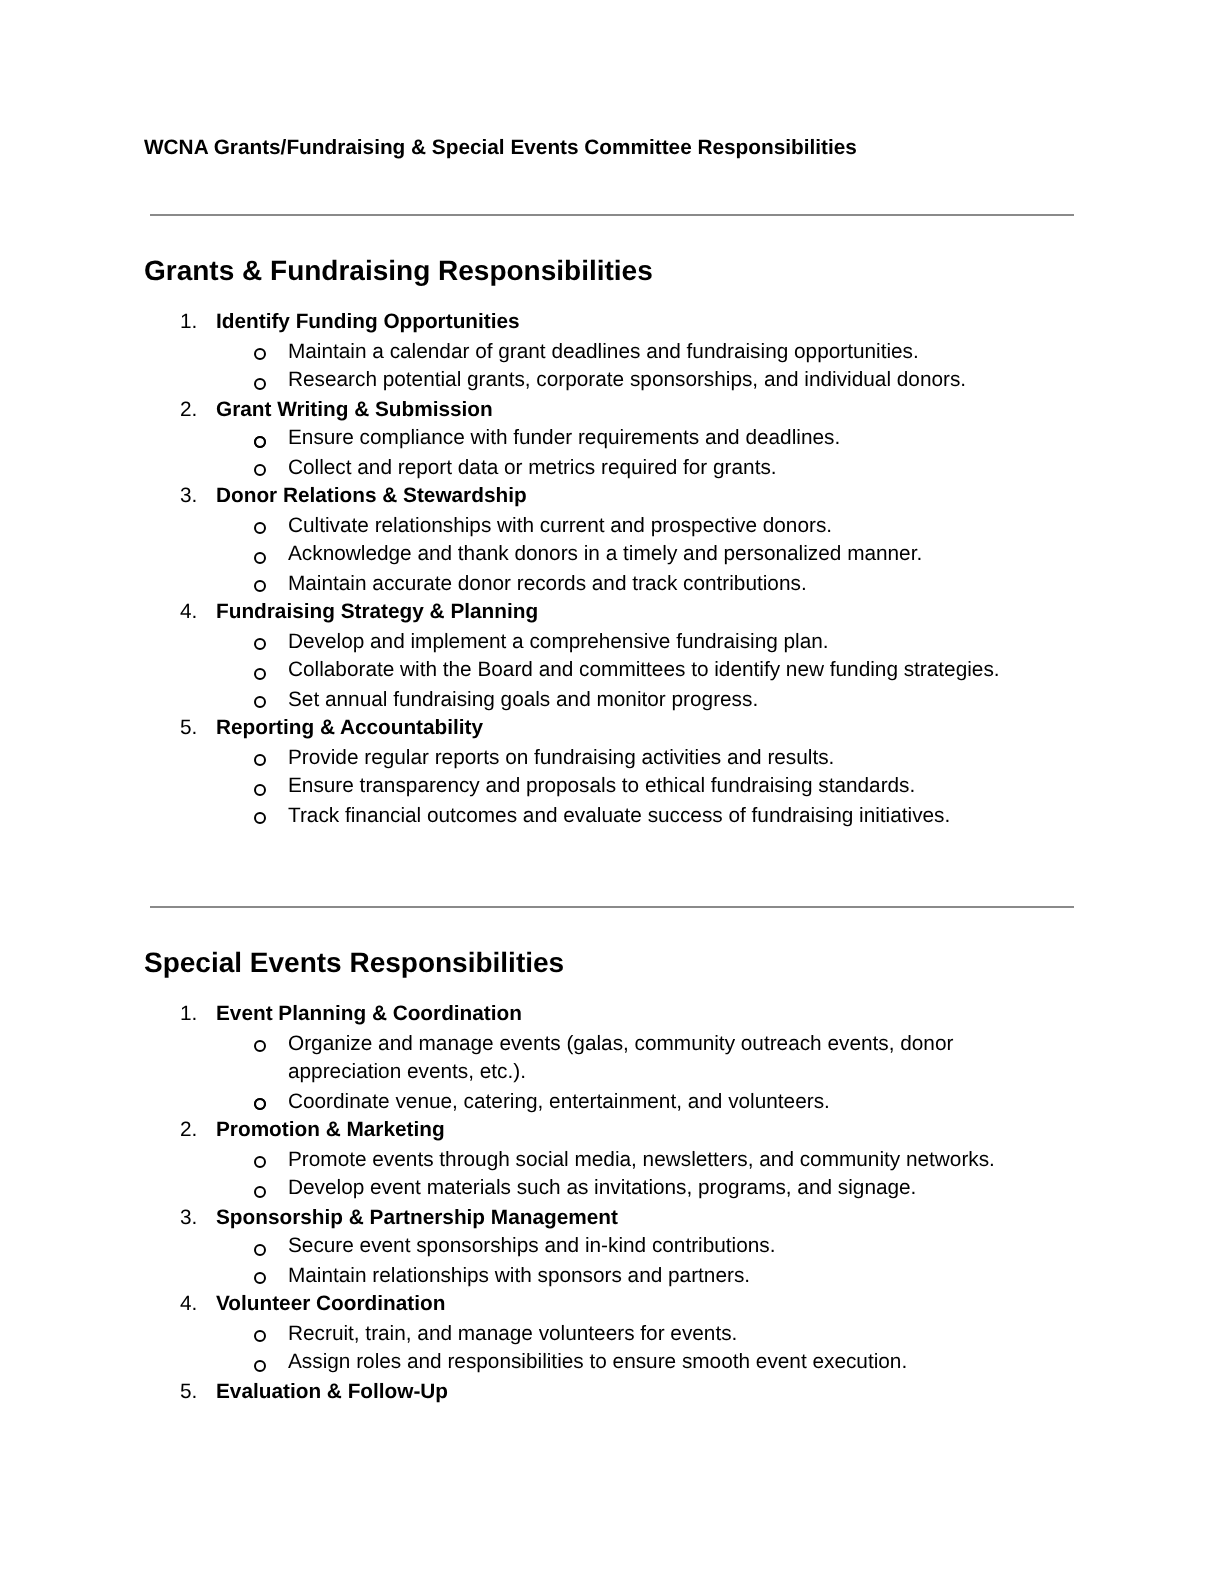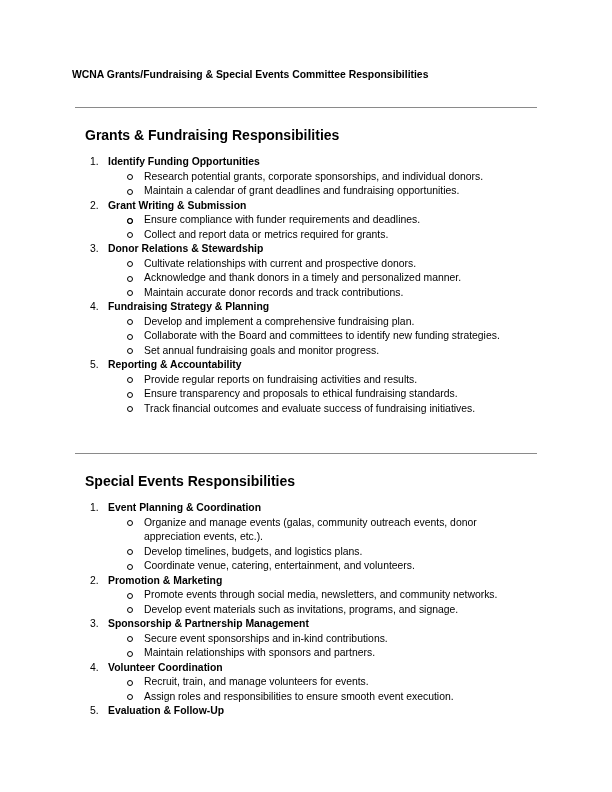--- a/index.html
+++ b/index.html
@@ -9,21 +9,21 @@
   }
   .doc-title {
     position: absolute; left: 72px; top: 69px;
     font-size: 10.4px; font-weight: bold; line-height: 12px; white-space: nowrap;
   }
   .rule {
     position: absolute; left: 75px; width: 462px; height: 1px; background: #8a8a8a;
   }
   .section-title {
     position: absolute; left: 72px;
-    font-size: 14px; font-weight: bold; line-height: 16px; white-space: nowrap; margin-left: 13px;
+    font-size: 14px; font-weight: bold; line-height: 16px; white-space: nowrap;
   }
   .list { position: absolute; left: 72px; width: 470px; }
   .item { position: relative; }
   .item-head {
     position: relative; height: 14.5px; line-height: 14.5px;
     font-size: 10.4px; white-space: nowrap;
   }
   .item-num { position: absolute; left: 18px; }
   .item-title { position: absolute; left: 36px; font-weight: bold; }
   .sub {
@@ -44,25 +44,25 @@
 
 <div class="section-title" style="top:127px">Grants &amp; Fundraising Responsibilities</div>
 <div class="list" id="list0" style="top:155px">
     <div class="item">
       <div class="item-head">
         <span class="item-num">1.</span>
         <span class="item-title">Identify Funding Opportunities</span>
       </div>
       <div class="sub">
         <span class="bullet"></span>
+        <span class="sub-text">Maintain a calendar of grant deadlines and fundraising opportunities.</span>
+      </div>
+      <div class="sub">
+        <span class="bullet"></span>
         <span class="sub-text">Research potential grants, corporate sponsorships, and individual donors.</span>
-      </div>
-      <div class="sub">
-        <span class="bullet"></span>
-        <span class="sub-text">Maintain a calendar of grant deadlines and fundraising opportunities.</span>
       </div>
     </div>
     <div class="item">
       <div class="item-head">
         <span class="item-num">2.</span>
         <span class="item-title">Grant Writing &amp; Submission</span>
       </div>
       <div class="sub">
         <span class="bullet"></span>
       </div>
@@ -139,21 +139,20 @@
       <div class="item-head">
         <span class="item-num">1.</span>
         <span class="item-title">Event Planning &amp; Coordination</span>
       </div>
       <div class="sub">
         <span class="bullet"></span>
         <span class="sub-text">Organize and manage events (galas, community outreach events, donor appreciation events, etc.).</span>
       </div>
       <div class="sub">
         <span class="bullet"></span>
-        <span class="sub-text">Develop timelines, budgets, and logistics plans.</span>
       </div>
       <div class="sub">
         <span class="bullet"></span>
         <span class="sub-text">Coordinate venue, catering, entertainment, and volunteers.</span>
       </div>
     </div>
     <div class="item">
       <div class="item-head">
         <span class="item-num">2.</span>
         <span class="item-title">Promotion &amp; Marketing</span>

